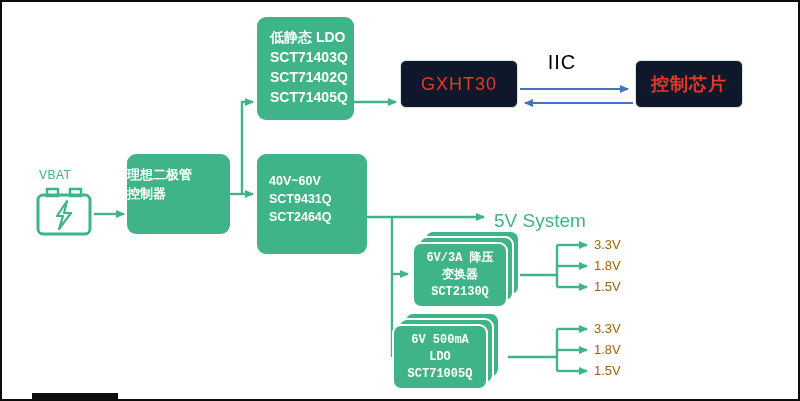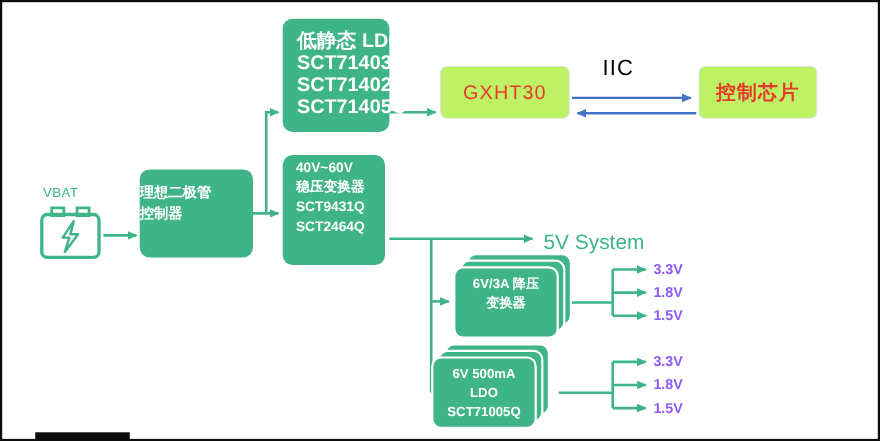--- a/index.html
+++ b/index.html
@@ -3,28 +3,28 @@
 <meta charset="utf-8">
 <style>
   :root{ --green:#3eb488; --red:#e8382c; --blue:#4472c4; }
   *{margin:0;padding:0;box-sizing:border-box;}
   body{background:#fff;font-family:"Liberation Sans","DejaVu Sans",sans-serif;}
   .canvas{position:relative;width:800px;height:401px;border:2px solid #0d0d0d;background:#fff;overflow:hidden;}
   .wires{position:absolute;left:0;top:0;z-index:1;}
   .node{position:absolute;z-index:2;background:var(--green);border-radius:9px;color:#fff;font-weight:bold;font-size:13px;}
   .node.center{text-align:left;}
   .ln{white-space:nowrap;}
-  .chipbox{position:absolute;z-index:2;background:#bef264;border:1px solid #d9e7dd;border-radius:6px;display:flex;align-items:center;justify-content:center;color:var(--red);font-size:18px;letter-spacing:1px;}
+  .chipbox{position:absolute;z-index:2;background:#0f172a;border:1px solid #d9e7dd;border-radius:6px;display:flex;align-items:center;justify-content:center;color:var(--red);font-size:18px;letter-spacing:1px;}
   .stack{position:absolute;z-index:2;}
   .stack .layer{position:absolute;left:0;top:0;width:100%;height:100%;background:var(--green);border:2px solid #fff;border-radius:9px;}
   .stack .l3{transform:translate(12px,-12px);}
   .stack .l2{transform:translate(6px,-6px);}
-  .stack .front{position:absolute;left:0;top:0;width:100%;height:100%;background:var(--green);border:2px solid #fff;border-radius:9px;color:#fff;font-weight:bold;font-size:12px;text-align:center;padding-top:6px;line-height:17px;}
+  .stack .front{position:absolute;left:0;top:0;width:100%;height:100%;background:var(--green);border:2px solid #fff;border-radius:9px;color:#fff;font-weight:bold;font-size:12px;text-align:center;padding-top:6px;line-height:17px;font-family:Liberation Mono, monospace;}
   .glabel{position:absolute;z-index:2;color:var(--green);font-weight:normal;}
-  .vout{position:absolute;z-index:2;left:592px;color:#8b5cf6;font-weight:bold;font-size:13px;}
+  .vout{position:absolute;z-index:2;left:592px;color:#a16207;font-weight:normal;font-size:13px;}
   .iic{position:absolute;z-index:2;color:#000000;font-size:20px;letter-spacing:1px;}
   .battery{position:absolute;z-index:2;}
   .blackbar{position:absolute;z-index:3;background:#0d0d0d;}
 </style>
 </head>
 <body>
 
 <div class="canvas">
 
   <svg class="wires" width="800" height="401" viewBox="0 0 800 401">
@@ -70,30 +70,29 @@
       <rect x="4" y="9" width="52" height="39" rx="5" stroke-width="3"></rect>
       <path d="M33 15 L23 30 L29 30 L25 43 L37 27 L30 27 Z" stroke-width="2.2" stroke-linejoin="round"></path>
     </g>
   </svg>
 
   <div class="node center" style="left:125px;top:152px;width:103px;height:80px;padding-top:11px;line-height:19px">
     <div class="ln">理想二极管</div>
     <div class="ln">控制器</div>
   </div>
 
-  <div class="node" style="left:255px;top:15px;width:97px;height:103px;padding:10px 0 0 13px;line-height:20px;font-size:18px">
+  <div class="node" style="left:255px;top:15px;width:97px;height:103px;padding:10px 0 0 13px;line-height:20px;font-size:14px">
     <div class="ln">低静态 LDO</div>
     <div class="ln">SCT71403Q</div>
     <div class="ln">SCT71402Q</div>
     <div class="ln">SCT71405Q</div>
   </div>
 
-  <div class="node" style="left:255px;top:139px;width:93px;height:100px;padding:2px 0 0 12px;line-height:18px;font-size:12.5px">
+  <div class="node" style="left:255px;top:152px;width:110px;height:100px;padding:18px 0 0 12px;line-height:18px;font-size:12.5px">
     <div class="ln">40V~60V</div>
-    <div class="ln">稳压变换器</div>
     <div class="ln">SCT9431Q</div>
     <div class="ln">SCT2464Q</div>
   </div>
 
   <div class="chipbox" style="left:398px;top:58px;width:118px;height:48px">
     <span>GXHT30</span>
   </div>
 
   <div class="iic" style="left:527px;top:49px;width:66px;text-align:center">IIC</div>
 
@@ -102,20 +101,21 @@
   </div>
 
   <div class="glabel" style="left:492px;top:208px;font-size:19px">5V System</div>
 
   <div class="stack" style="left:410px;top:240px;width:96px;height:66px">
     <div class="layer l3"></div>
     <div class="layer l2"></div>
     <div class="front">
       <div class="ln">6V/3A 降压</div>
       <div class="ln">变换器</div>
+      <div class="ln">SCT2130Q</div>
     </div>
   </div>
 
   <div class="stack" style="left:390px;top:322px;width:96px;height:66px">
     <div class="layer l3"></div>
     <div class="layer l2"></div>
     <div class="front">
       <div class="ln">6V 500mA</div>
       <div class="ln">LDO</div>
       <div class="ln">SCT71005Q</div>

